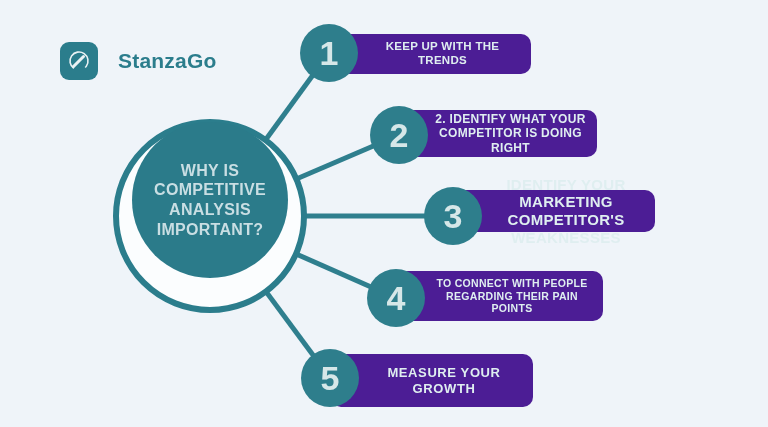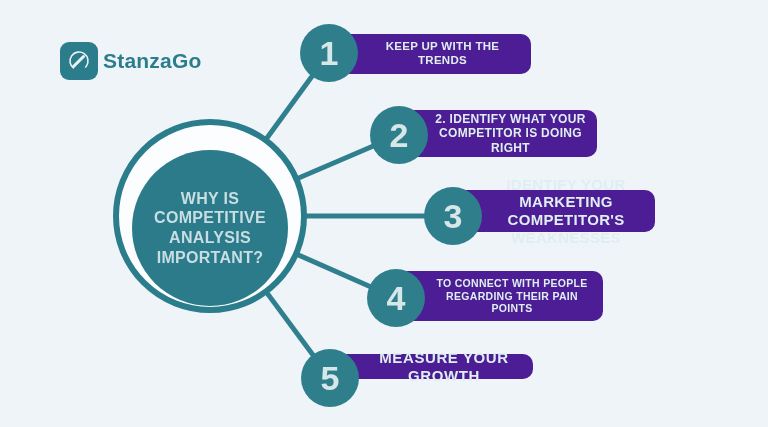--- a/index.html
+++ b/index.html
@@ -15,21 +15,21 @@
     overflow: hidden;
   }
   .stage { position: absolute; inset: 0; }
 
   
   .logo {
     position: absolute;
     left: 60px; top: 42px;
     display: flex;
     align-items: center;
-    gap: 5px;
+    gap: 20px;
   }
   .logo-mark {
     width: 38px; height: 38px;
     background: #2b7d8c;
     border-radius: 9px;
     display: flex;
     align-items: center;
     justify-content: center;
   }
   .logo-text {
@@ -55,21 +55,21 @@
     position: absolute;
     left: 113px; top: 119px;
     width: 194px; height: 194px;
     border-radius: 50%;
     background: #fbfdfe;
     border: 6px solid #2b7d8c;
     box-sizing: border-box;
   }
   .hub-core {
     position: absolute;
-    left: 132px; top: 150px;
+    left: 132px; top: 122px;
     width: 156px; height: 156px;
     border-radius: 50%;
     background: #2b7b8a;
     display: flex;
     align-items: center;
     justify-content: center;
     text-align: center;
   }
   .hub-title {
     color: #c9dee3;
@@ -119,21 +119,21 @@
   .circle-2 { left: 370px; top: 106px; }
   .bar-2    { left: 400px; top: 110px; width: 197px; height: 47px; font-size: 12px; }
 
   .circle-3 { left: 424px; top: 187px; }
   .bar-3    { left: 453px; top: 190px; width: 202px; height: 42px; font-size: 15px; }
 
   .circle-4 { left: 367px; top: 269px; }
   .bar-4    { left: 397px; top: 271px; width: 206px; height: 50px; font-size: 10.5px; }
 
   .circle-5 { left: 301px; top: 349px; }
-  .bar-5    { left: 331px; top: 354px; width: 202px; height: 25px; font-size: 15px; letter-spacing: 0.6px; }
+  .bar-5    { left: 331px; top: 354px; width: 202px; height: 53px; font-size: 13px; letter-spacing: 0.6px; }
 </style>
 </head>
 <body>
 
 <div class="stage">
 
   <svg class="connectors" viewBox="0 0 768 427">
     <line x1="210" y1="216" x2="329" y2="53"></line>
     <line x1="210" y1="216" x2="399" y2="135"></line>
     <line x1="210" y1="216" x2="453" y2="216"></line>

